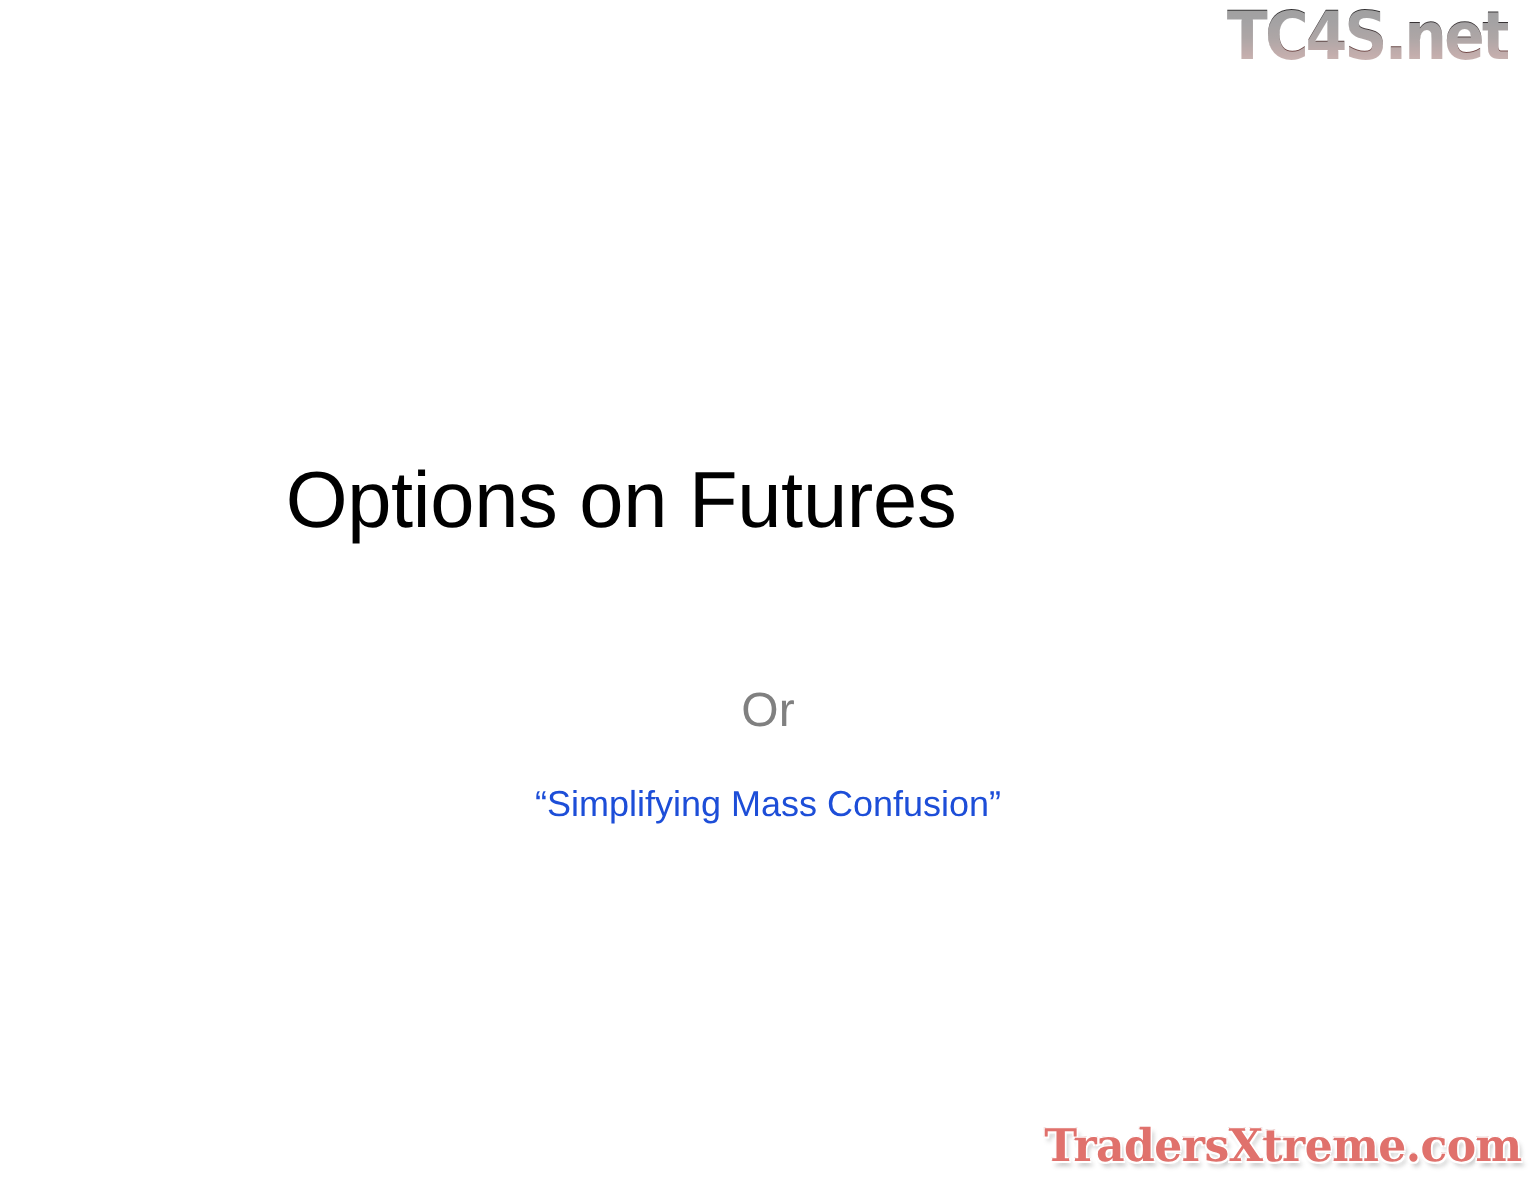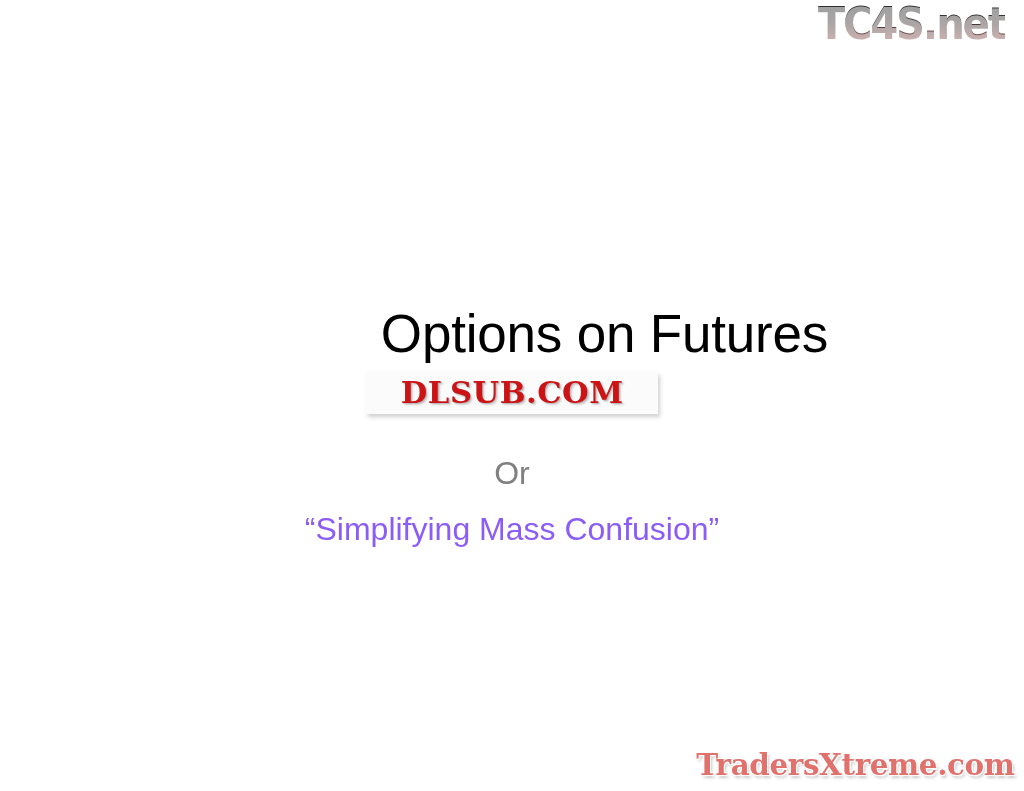--- a/index.html
+++ b/index.html
@@ -69,21 +69,21 @@
     color: rgba(120,100,100,0.22);
     z-index: -1;
   }
 
   
   #title-block {
     position: absolute;
     left: 0;
     top: 303px;
     width: 828px;
-    text-align: right;
+    text-align: center;
   }
   #title-block .title-text {
     font-family: "Liberation Sans", sans-serif;
     font-size: 53px;
     font-weight: normal;
     color: #000000;
     line-height: 62px;
     letter-spacing: -0.2px;
   }
 
@@ -127,24 +127,24 @@
     color: #808080;
   }
   #subtitle-block .sub-or {
     font-family: "Liberation Sans", sans-serif;
     font-size: 32px;
     line-height: 42px;
     color: #808080;
   }
   #subtitle-block .sub-quote {
     font-family: "Liberation Sans", sans-serif;
-    font-size: 32px;
+    font-size: 24px;
     line-height: 46px;
-    color: #8b5cf6;
-    margin-top: 12px;
+    color: #1d4ed8;
+    margin-top: 20px;
   }
 
   
   #tx-watermark {
     position: absolute;
     left: 706px;
     top: 744px;
     width: 312px;
     height: 42px;
     display: flex;
@@ -179,23 +179,20 @@
 
   <div id="tc4s-logo">
     <span class="tc4s-shadow">TC4S.net</span>
     <span class="tc4s-text">TC4S.net</span>
   </div>
 
   <div id="title-block">
     <div class="title-text">Options on Futures</div>
   </div>
 
-  <div id="dlsub-watermark">
-    <span class="dlsub-text">DLSUB.COM</span>
-  </div>
 
   <div id="subtitle-block">
     <div class="sub-or">Or</div>
     <div class="sub-quote">“Simplifying Mass Confusion”</div>
   </div>
 
   <div id="tx-watermark">
     <span class="tx-text">TradersXtreme.com</span>
   </div>
 

